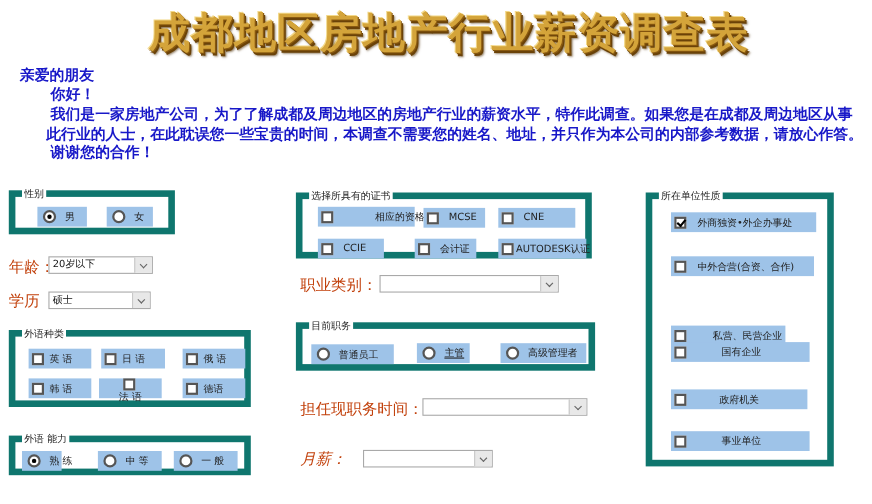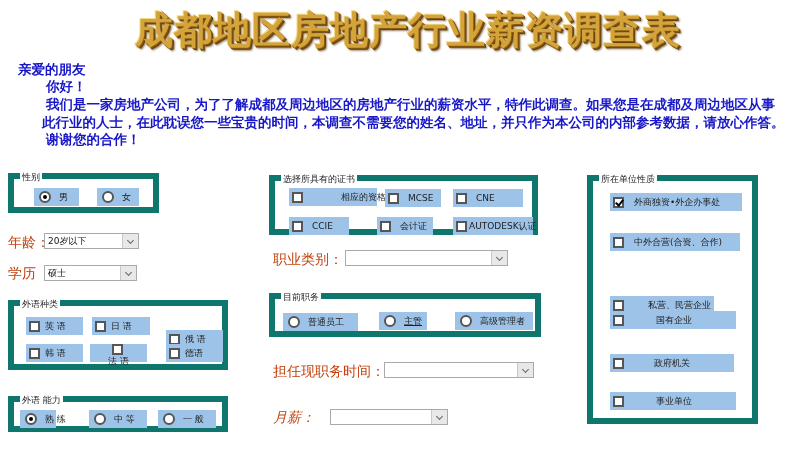--- a/index.html
+++ b/index.html
@@ -58,21 +58,21 @@
 <div class="abs group" style="left:8px;top:300px;width:220px;height:70px;">
   <span class="legend">外语种类</span>
   <div class="opt" style="left:12px;top:11px;width:57px;">
       <span class="cb"></span>
       <span>英 语</span>
     </div>
   <div class="opt" style="left:78px;top:11px;width:58px;">
       <span class="cb"></span>
       <span>日 语</span>
     </div>
-  <div class="opt" style="left:152px;top:24px;width:57px;">
+  <div class="opt" style="left:152px;top:11px;width:57px;">
       <span class="cb"></span>
       <span>俄 语</span>
     </div>
   <div class="opt" style="left:12px;top:38px;width:57px;">
       <span class="cb"></span>
       <span>韩 语</span>
     </div>
   <div class="opt" style="left:76px;top:38px;width:57px;flex-direction:column;">
       <span class="cb"></span>
       <span>法 语</span>

